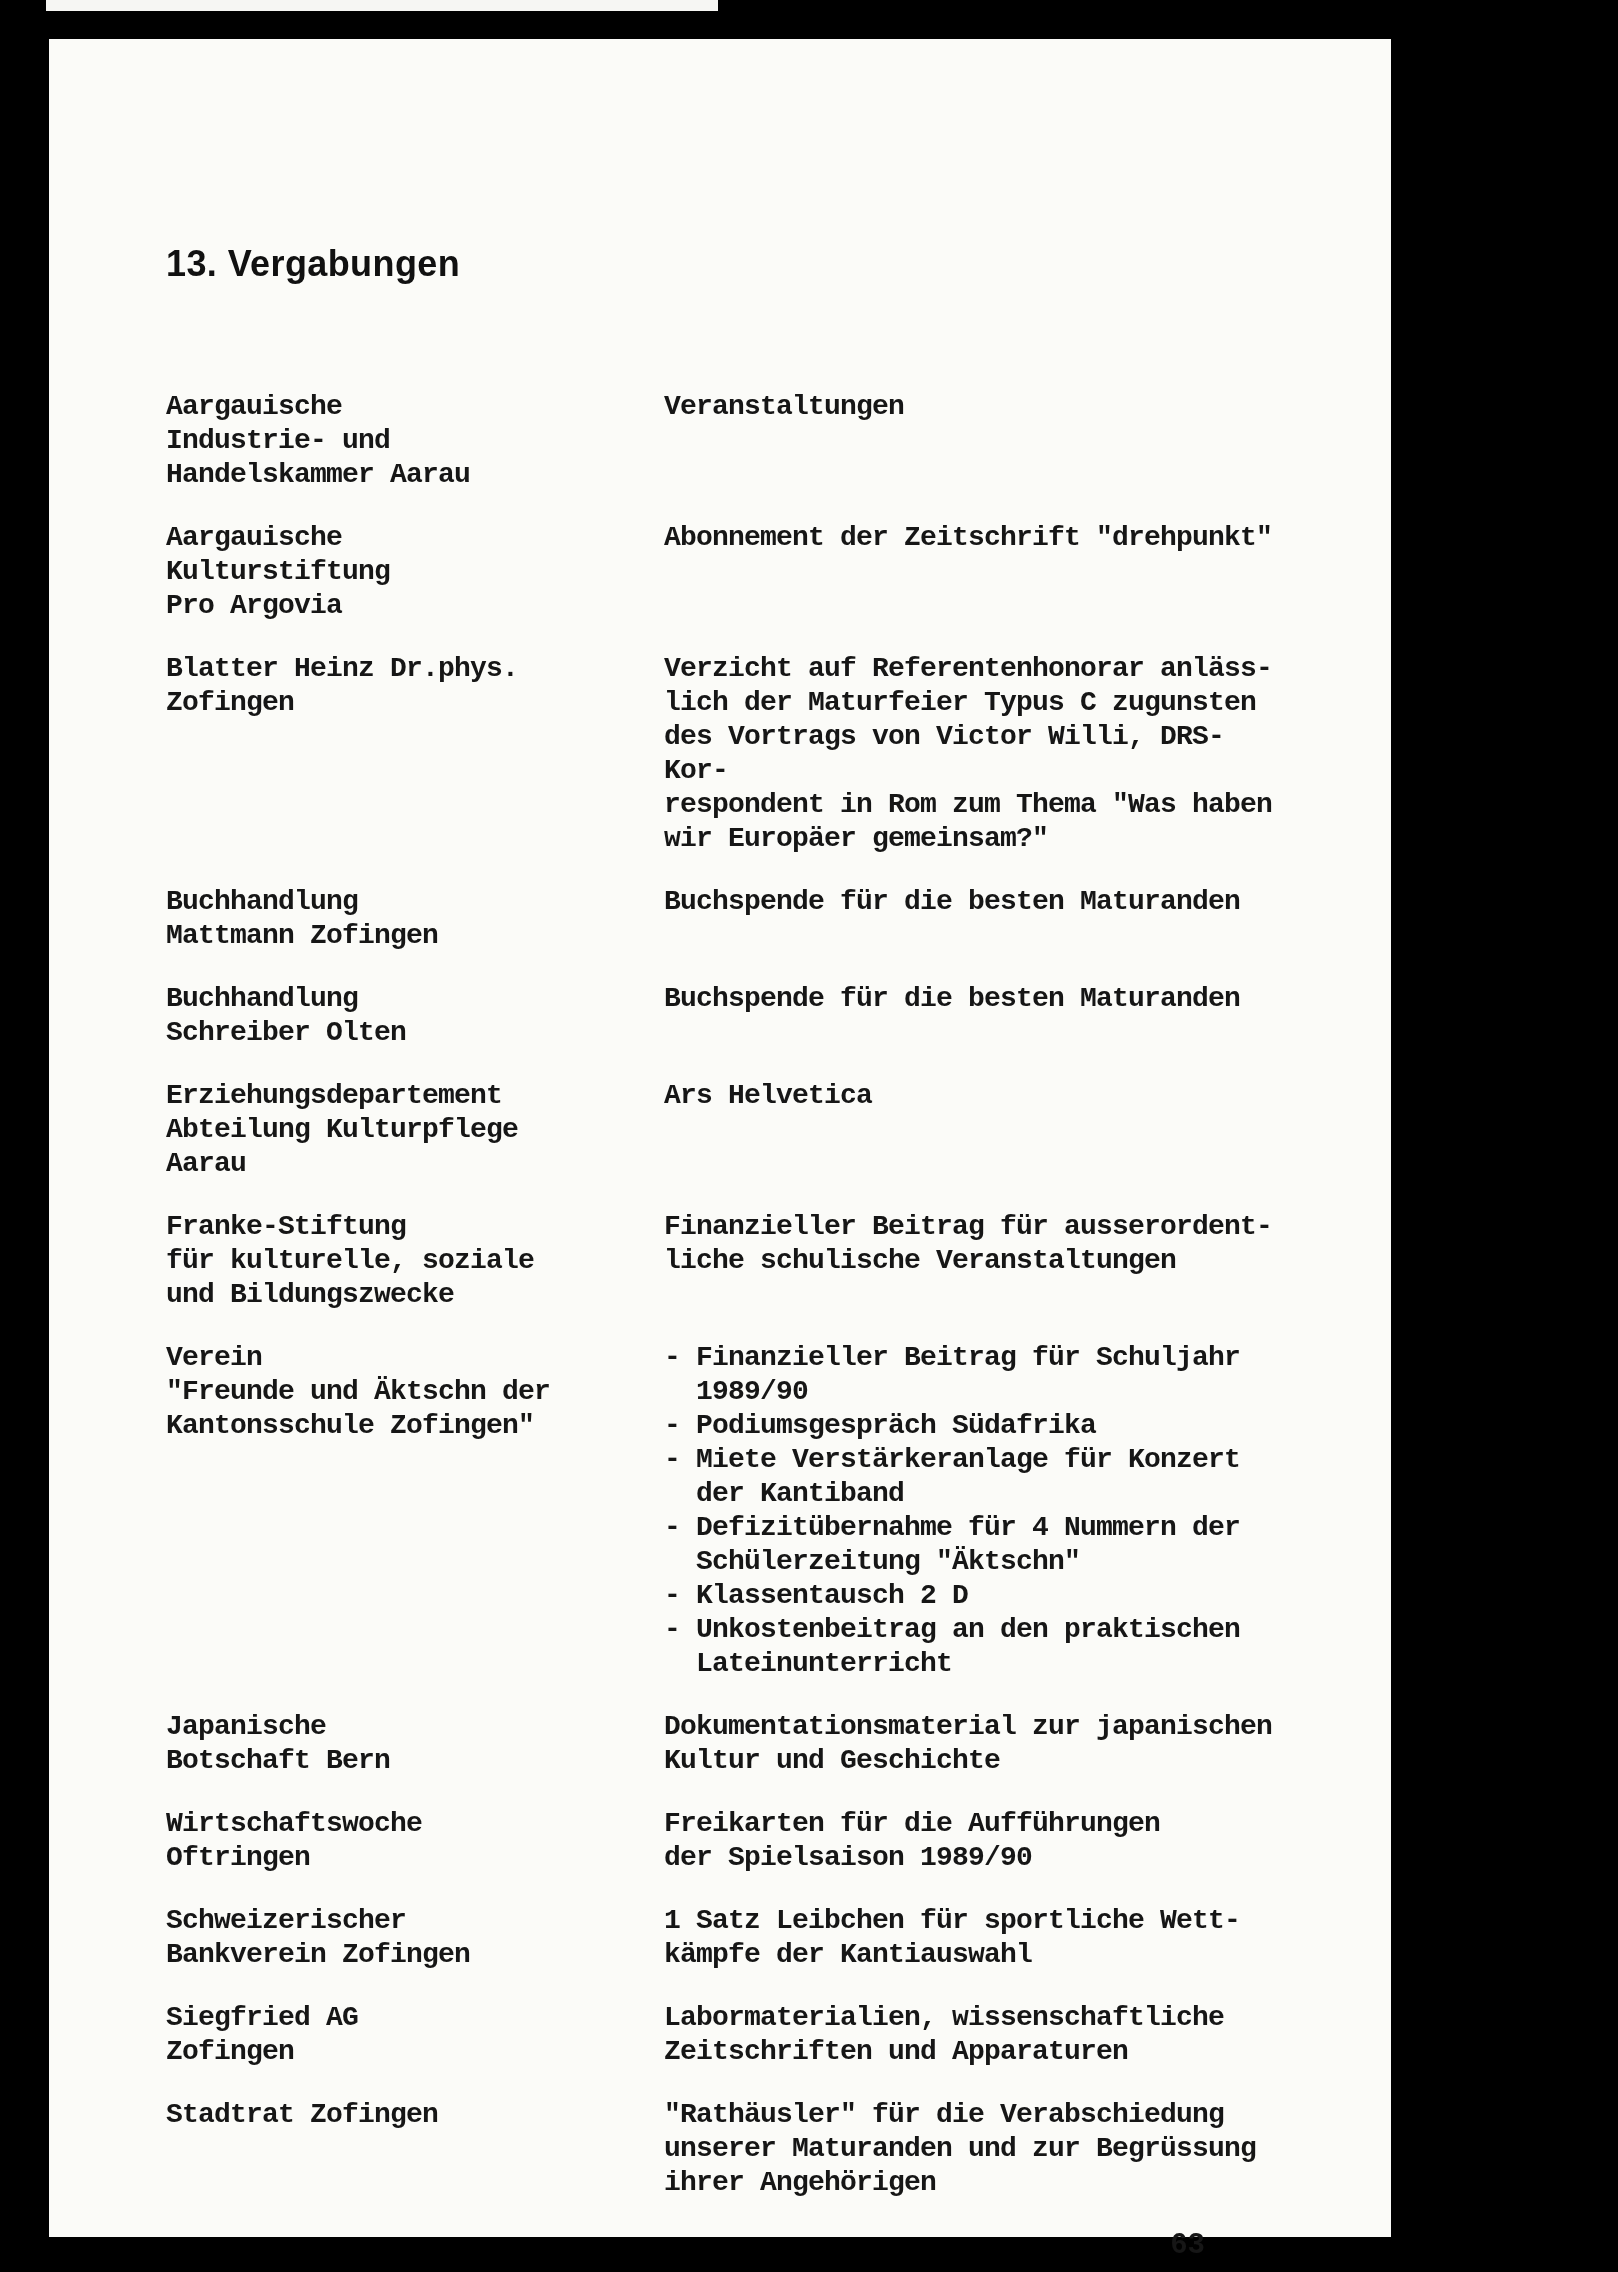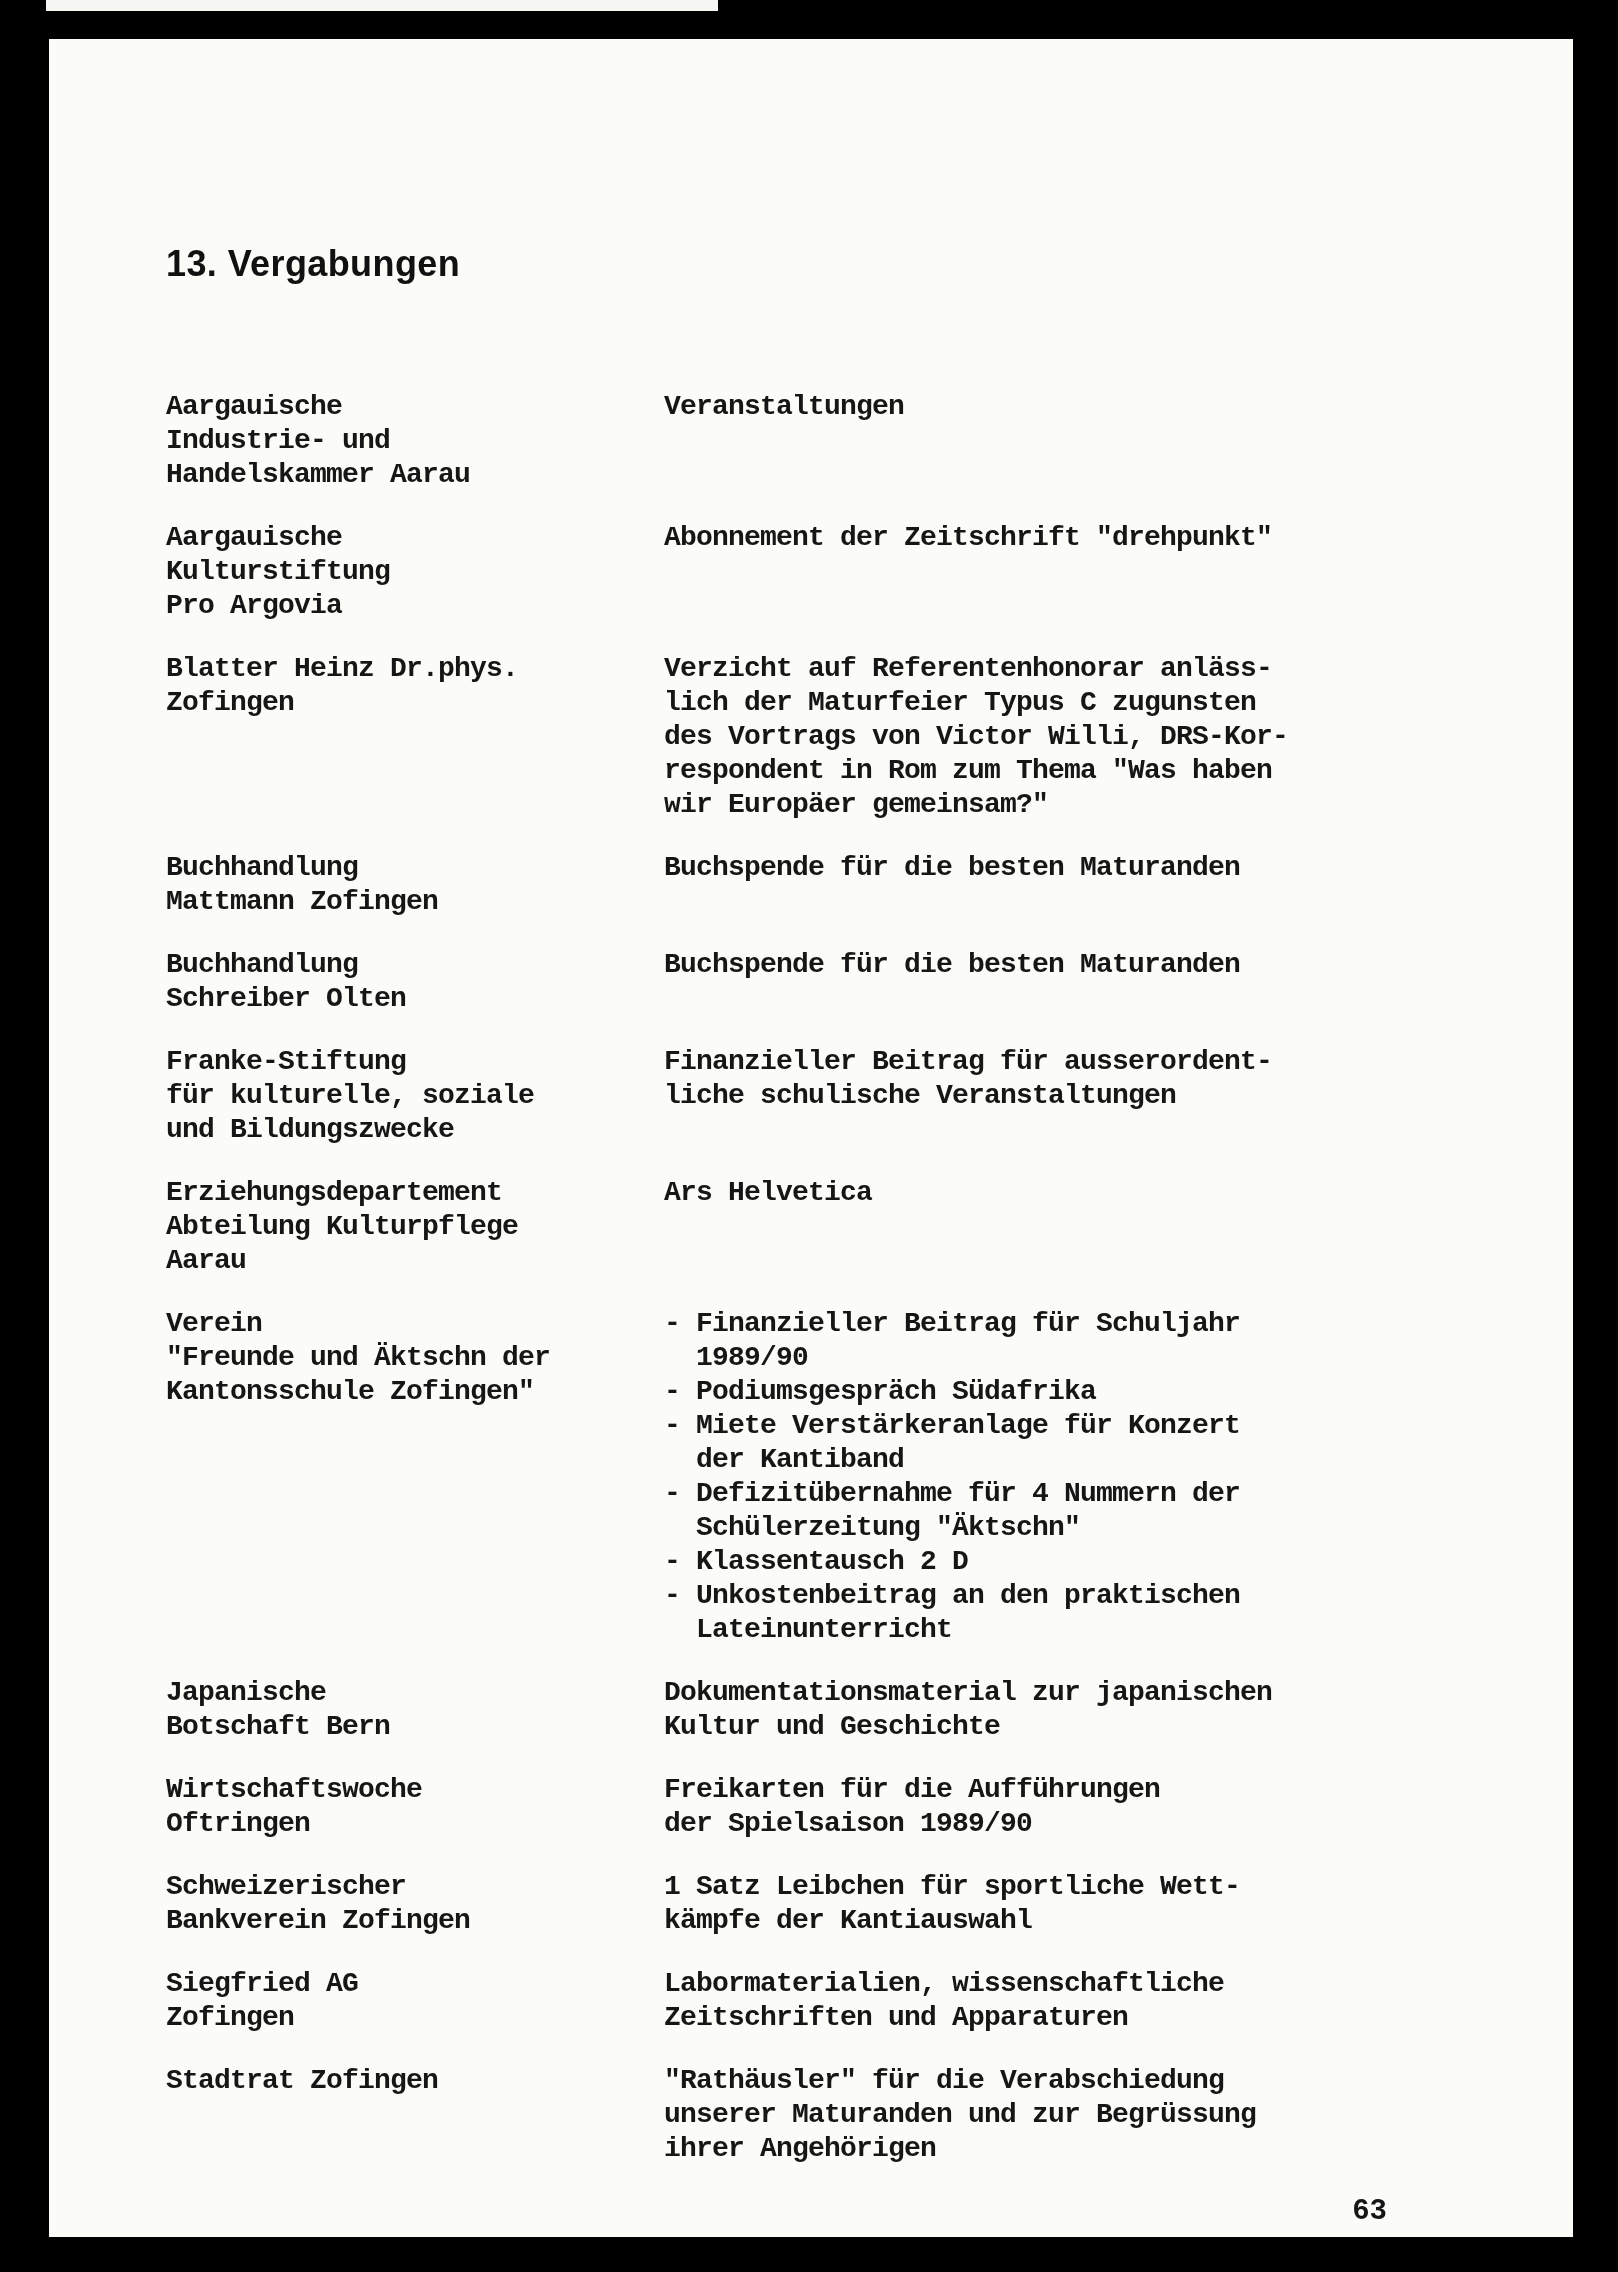--- a/index.html
+++ b/index.html
@@ -19,21 +19,21 @@
     left: 46px;
     top: 0;
     width: 672px;
     height: 10.5px;
     background: #f6f6f3;
   }
   .page {
     position: absolute;
     left: 49px;
     top: 39px;
-    width: 1524px;
+    width: 1342px;
     height: 2198px;
     background: #fbfbf8;
     box-sizing: border-box;
     padding: 204px 113px 0 117px;
     color: #161616;
   }
   .doc-title {
     font-family: "Liberation Sans", "DejaVu Sans", sans-serif;
     font-weight: bold;
     font-size: 36px;
@@ -118,32 +118,32 @@
       <div class="donation">Buchspende für die besten Maturanden</div>
     </div>
 
     <div class="entry">
       <div class="donor">Buchhandlung
 Schreiber Olten</div>
       <div class="donation">Buchspende für die besten Maturanden</div>
     </div>
 
     <div class="entry">
+      <div class="donor">Erziehungsdepartement
+Abteilung Kulturpflege
+Aarau</div>
+      <div class="donation">Ars Helvetica</div>
+    </div>
+
+    <div class="entry">
       <div class="donor">Franke-Stiftung
 für kulturelle, soziale
 und Bildungszwecke</div>
       <div class="donation">Finanzieller Beitrag für ausserordent-
 liche schulische Veranstaltungen</div>
-    </div>
-
-    <div class="entry">
-      <div class="donor">Erziehungsdepartement
-Abteilung Kulturpflege
-Aarau</div>
-      <div class="donation">Ars Helvetica</div>
     </div>
 
     <div class="entry">
       <div class="donor">Verein
 "Freunde und Äktschn der
 Kantonsschule Zofingen"</div>
       <div class="donation">- Finanzieller Beitrag für Schuljahr
   1989/90
 - Podiumsgespräch Südafrika
 - Miete Verstärkeranlage für Konzert

